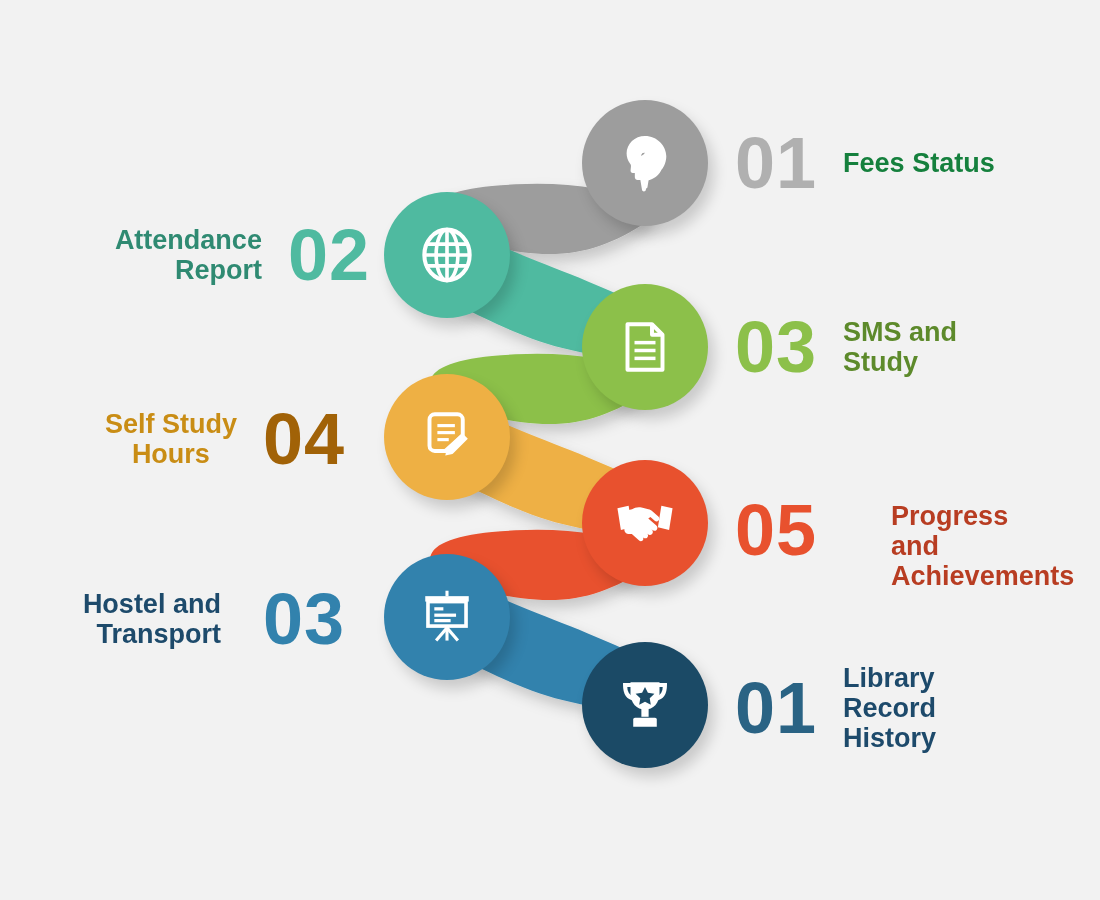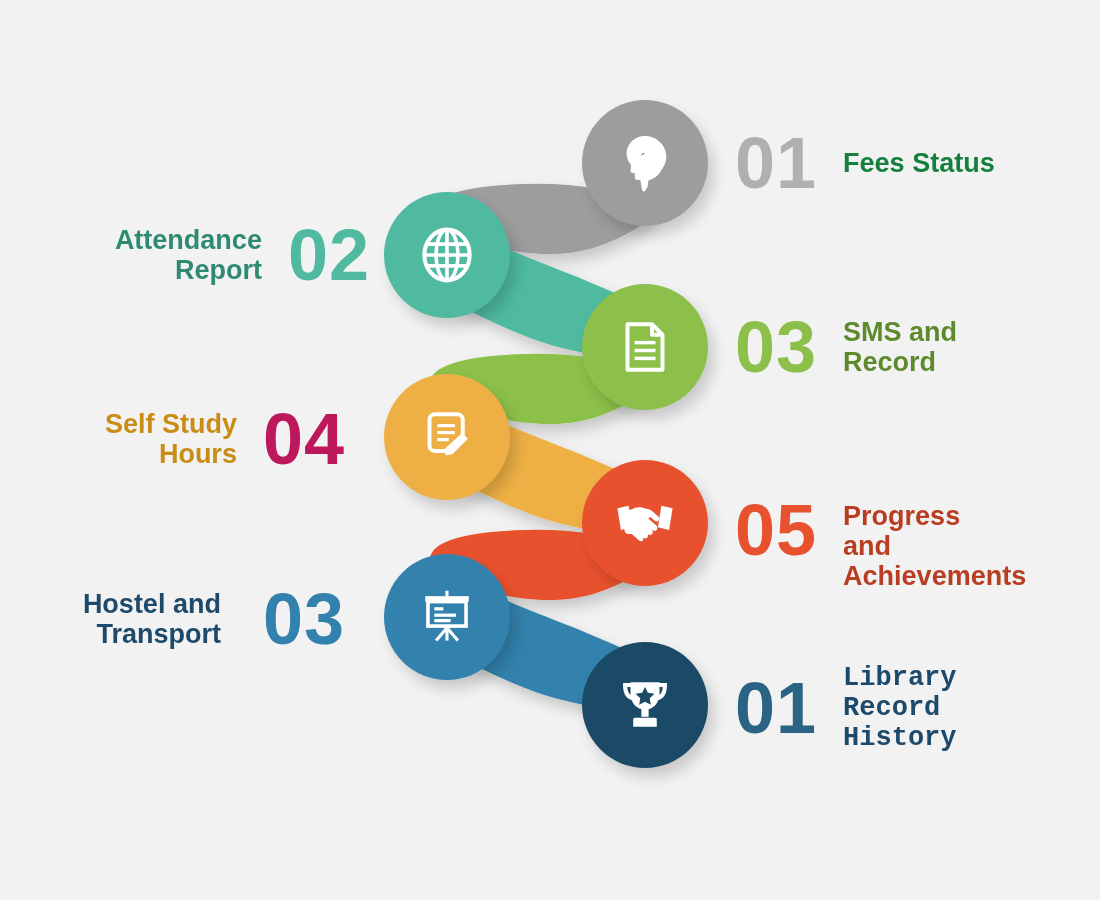--- a/index.html
+++ b/index.html
@@ -124,50 +124,50 @@
         <path d="M40 6v12h12" fill="none" stroke="#ffffff" stroke-width="4.5" stroke-linejoin="round"></path>
         <line x1="20" y1="27" x2="44" y2="27" stroke="#ffffff" stroke-width="4"></line>
         <line x1="20" y1="36" x2="44" y2="36" stroke="#ffffff" stroke-width="4"></line>
         <line x1="20" y1="45" x2="44" y2="45" stroke="#ffffff" stroke-width="4"></line>
       </svg>
     </span>
   </div>
   <div class="text-block right" style="left:735px; top:300px; width:360px; height:94px;">
     <span class="num" style="color: rgb(140, 192, 74);">03</span>
     <span class="lab" style="color: rgb(93, 138, 43);">SMS and
-Record</span>
+Study</span>
   </div>
 
   <div class="node" style="left: 384px; top: 374px; background: rgb(238, 176, 68);">
     <span>
       <svg width="56" height="56" viewBox="0 0 64 64">
         <path d="M12 12a6 6 0 0 1 6-6h26a6 6 0 0 1 6 6v18L30 48H18a6 6 0 0 1-6-6z" fill="none" stroke="#ffffff" stroke-width="4.5" stroke-linejoin="round"></path>
         <line x1="21" y1="19" x2="41" y2="19" stroke="#ffffff" stroke-width="3.6"></line>
         <line x1="21" y1="27" x2="41" y2="27" stroke="#ffffff" stroke-width="3.6"></line>
         <line x1="21" y1="35" x2="34" y2="35" stroke="#ffffff" stroke-width="3.6"></line>
         <path d="M52 28L33 47l-2 9 9-2 19-19z" fill="#ffffff" stroke="none" transform="translate(-4,-2) scale(0.92) translate(6,4)"></path>
       </svg>
     </span>
   </div>
   <div class="text-block left" style="left:0px; top:392px; width:345px; height:94px;">
-    <span class="lab" style="color: rgb(201, 141, 21);">Self Study
+    <span class="lab" style="color: rgb(201, 141, 21); text-align: center;">Self Study
 Hours</span>
-    <span class="num" style="color: #be185d;">04</span>
+    <span class="num" style="color: #a16207;">04</span>
   </div>
 
   <div class="node" style="left: 582px; top: 460px; background: rgb(232, 81, 46);">
     <span>
       <svg width="62" height="54" viewBox="0 0 72 56">
         <path fill="#ffffff" d="M4 11l13-3 4 25-13 3z"></path>
         <path fill="#ffffff" d="M68 11L55 8l-4 25 13 3z"></path>
         <path fill="#ffffff" d="M21 12c3-2 7-3 11-2l8 2c2 .5 3 1 4.5 2.3l7 6.2c1.4 1.2 1.5 3.3.3 4.6-1.2 1.3-3.2 1.4-4.5.2l-5-4.2-2.5 1.7 9.4 8.2c1.5 1.3 1.6 3.6.3 5-1.3 1.4-3.5 1.5-5 .2l-1.6-1.4 1.1 1c1.4 1.3 1.5 3.5.2 4.9-1.3 1.4-3.4 1.5-4.8.3l-1.5-1.3.6.6c1.3 1.2 1.4 3.2.2 4.5-1.2 1.3-3.2 1.4-4.5.2l-1.3-1.1.2.2c1.2 1.1 1.3 2.9.2 4.1-1.1 1.2-2.9 1.3-4.1.2l-8.5-7.6C13.4 41.5 12 38.5 12 35V14z"></path>
       </svg>
     </span>
   </div>
-  <div class="text-block right" style="left:735px; top:470px; width:365px; height:120px;">
+  <div class="text-block right" style="left:735px; top:470px; width:365px; height:120px;gap:48px;">
     <span class="num" style="color: rgb(232, 81, 46);">05</span>
     <span class="lab" style="color: rgb(184, 61, 34); margin-top: 32px;">Progress
 and
 Achievements</span>
   </div>
 
   <div class="node" style="left: 384px; top: 554px; background: rgb(50, 130, 173);">
     <span>
       <svg width="58" height="58" viewBox="0 0 64 64">
         <line x1="32" y1="3" x2="32" y2="9" stroke="#ffffff" stroke-width="3.4"></line>
@@ -195,18 +195,18 @@
         <path fill="none" stroke="#ffffff" stroke-width="4.5" d="M47 10h7c0 9-3 14-10 15"></path>
         <path fill="#ffffff" d="M16 7h32v12c0 11-7 18-16 18S16 30 16 19z"></path>
         <rect x="28" y="36" width="8" height="9" fill="#ffffff"></rect>
         <path fill="#ffffff" d="M21 46h22c1.1 0 2 .9 2 2v8H19v-8c0-1.1.9-2 2-2z"></path>
         <path fill="#1b4a66" d="M32 12l3.2 6.5 7.2 1-5.2 5.1 1.2 7.1-6.4-3.4-6.4 3.4 1.2-7.1-5.2-5.1 7.2-1z"></path>
       </svg>
     </span>
   </div>
   <div class="text-block right" style="left:735px; top:648px; width:360px; height:120px;">
     <span class="num" style="color: rgb(42, 99, 132);">01</span>
-    <span class="lab" style="color: rgb(29, 74, 107); font-family: Liberation Mono, monospace;">Library
+    <span class="lab" style="color: rgb(29, 74, 107);">Library
 Record
 History</span>
   </div>
 
 </div>
 
 </body></html>

